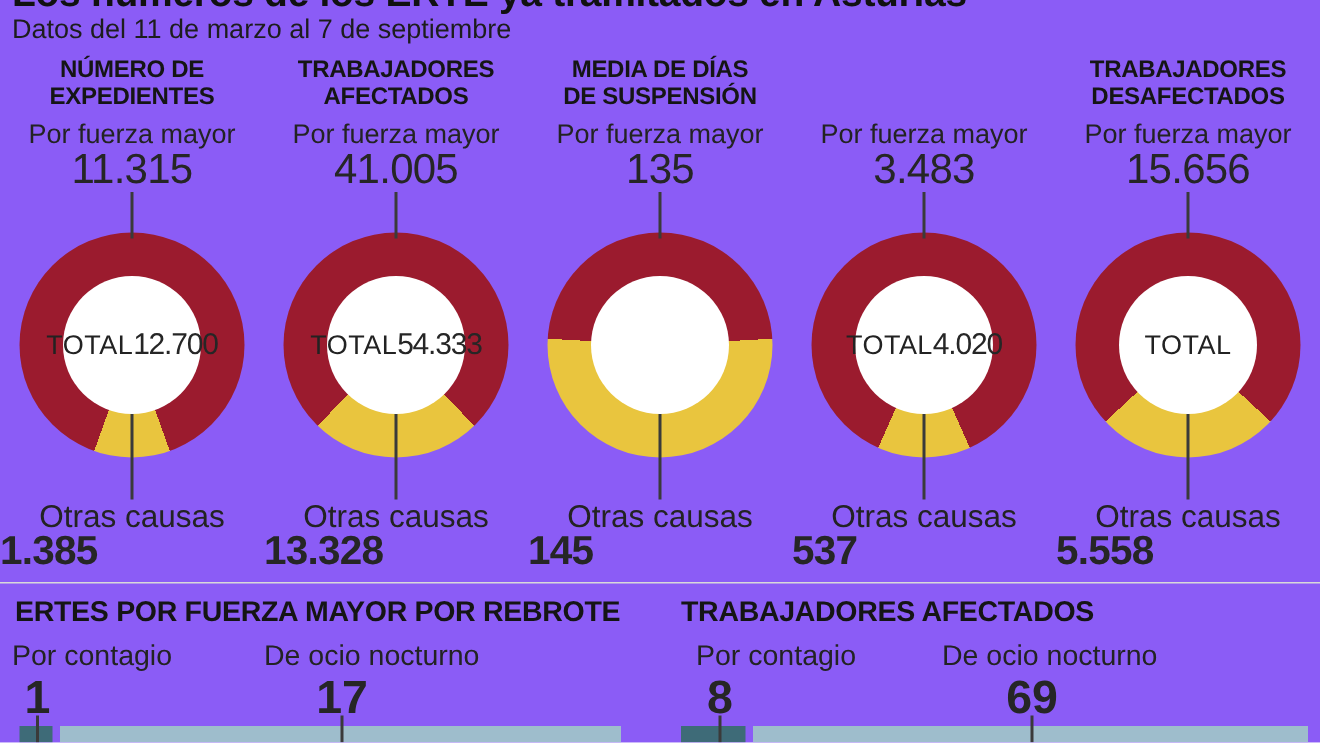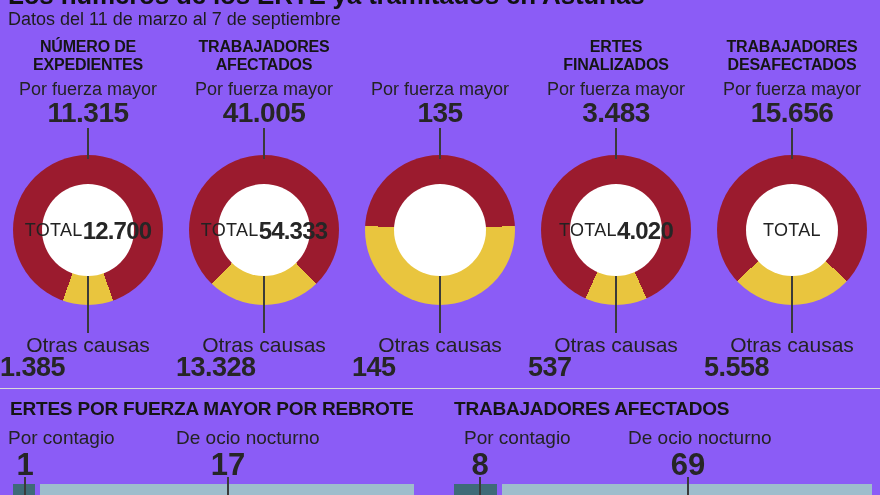--- a/index.html
+++ b/index.html
@@ -15,29 +15,29 @@
   .subtitle{position:absolute;left:8px;top:9px;font-size:18px;color:#1d1d1d;}
   
   .col{position:absolute;top:38px;width:176px;height:420px;}
   .c0{left:0}.c1{left:176px}.c2{left:352px}.c3{left:528px}.c4{left:704px}
   .col-heading{
     position:absolute;top:0;left:-4px;right:-4px;text-align:center;
     font-size:16px;font-weight:700;line-height:1.15;letter-spacing:-.2px;
     color:#151515;white-space:pre-line;
   }
   .fm-label{position:absolute;top:41px;width:100%;text-align:center;font-size:18px;color:#232323;}
-  .fm-value{position:absolute;top:59px;width:100%;text-align:center;font-size:28px;font-weight:700;color:#262626;letter-spacing:-.5px;}
+  .fm-value{position:absolute;top:59px;width:100%;text-align:center;font-size:28px;font-weight:400;color:#262626;letter-spacing:-.5px;}
   .ptr-top{position:absolute;top:90px;left:50%;margin-left:-1px;width:2px;height:31px;background:#3a3a3a;z-index:3;}
   .donut{position:absolute;top:117px;left:13px;width:150px;height:150px;border-radius:50%;}
   .donut-hole{
     position:absolute;left:29px;top:29px;width:92px;height:92px;border-radius:50%;background:#fff;
     display:flex;flex-direction:row;align-items:center;justify-content:center;
   }
   .hole-label{font-size:18px;color:#222;letter-spacing:.3px;}
-  .hole-value{font-size:24px;font-weight:700;color:#262626;letter-spacing:-.8px;margin-top:1px;}
+  .hole-value{font-size:20px;font-weight:400;color:#262626;letter-spacing:-.8px;margin-top:1px;}
   .ptr-bottom{position:absolute;top:238px;left:50%;margin-left:-1px;width:2px;height:57px;background:#3a3a3a;z-index:3;}
   .oc-label{position:absolute;top:295px;width:100%;text-align:center;font-size:21px;color:#232323;}
   .oc-value{position:absolute;top:314px;width:100%;text-align:left;font-size:27px;font-weight:700;color:#262626;letter-spacing:-.5px;}
   
   .divider{position:absolute;top:388px;left:0;width:880px;height:1px;background:#d9d9d9;}
   
   .bsec{position:absolute;top:396px;height:99px;}
   .bsec-left{left:8px;width:432px;}
   .bsec-right{left:452px;width:424px;}
   .bsec-heading{position:absolute;top:2px;left:2px;font-size:19px;font-weight:700;letter-spacing:-.2px;color:#151515;white-space:nowrap;}
@@ -83,37 +83,37 @@
         <div class="hole-label">TOTAL</div>
         <div class="hole-value">54.333</div>
       </div>
     </div>
     <div class="ptr-bottom"></div>
     <div class="oc-label">Otras causas</div>
     <div class="oc-value">13.328</div>
   </div>
 
   <div class="col c2">
+    <div class="col-heading">MEDIA DE DÍAS
+DE SUSPENSIÓN</div>
     <div class="fm-label">Por fuerza mayor</div>
     <div class="fm-value">135</div>
     <div class="ptr-top"></div>
     <div class="donut" style="background: conic-gradient(rgb(155, 27, 46) 0deg, rgb(155, 27, 46) 86.7857deg, rgb(233, 197, 62) 86.7857deg, rgb(233, 197, 62) 273.214deg, rgb(155, 27, 46) 273.214deg, rgb(155, 27, 46) 360deg);">
       <div class="donut-hole">
         <div class="hole-label"></div>
         <div class="hole-value"></div>
       </div>
     </div>
     <div class="ptr-bottom"></div>
     <div class="oc-label">Otras causas</div>
     <div class="oc-value">145</div>
   </div>
 
   <div class="col c3">
-    <div class="col-heading">ERTES
-FINALIZADOS</div>
     <div class="fm-label">Por fuerza mayor</div>
     <div class="fm-value">3.483</div>
     <div class="ptr-top"></div>
     <div class="donut" style="background: conic-gradient(rgb(155, 27, 46) 0deg, rgb(155, 27, 46) 155.955deg, rgb(233, 197, 62) 155.955deg, rgb(233, 197, 62) 204.045deg, rgb(155, 27, 46) 204.045deg, rgb(155, 27, 46) 360deg);">
       <div class="donut-hole">
         <div class="hole-label">TOTAL</div>
         <div class="hole-value">4.020</div>
       </div>
     </div>
     <div class="ptr-bottom"></div>

